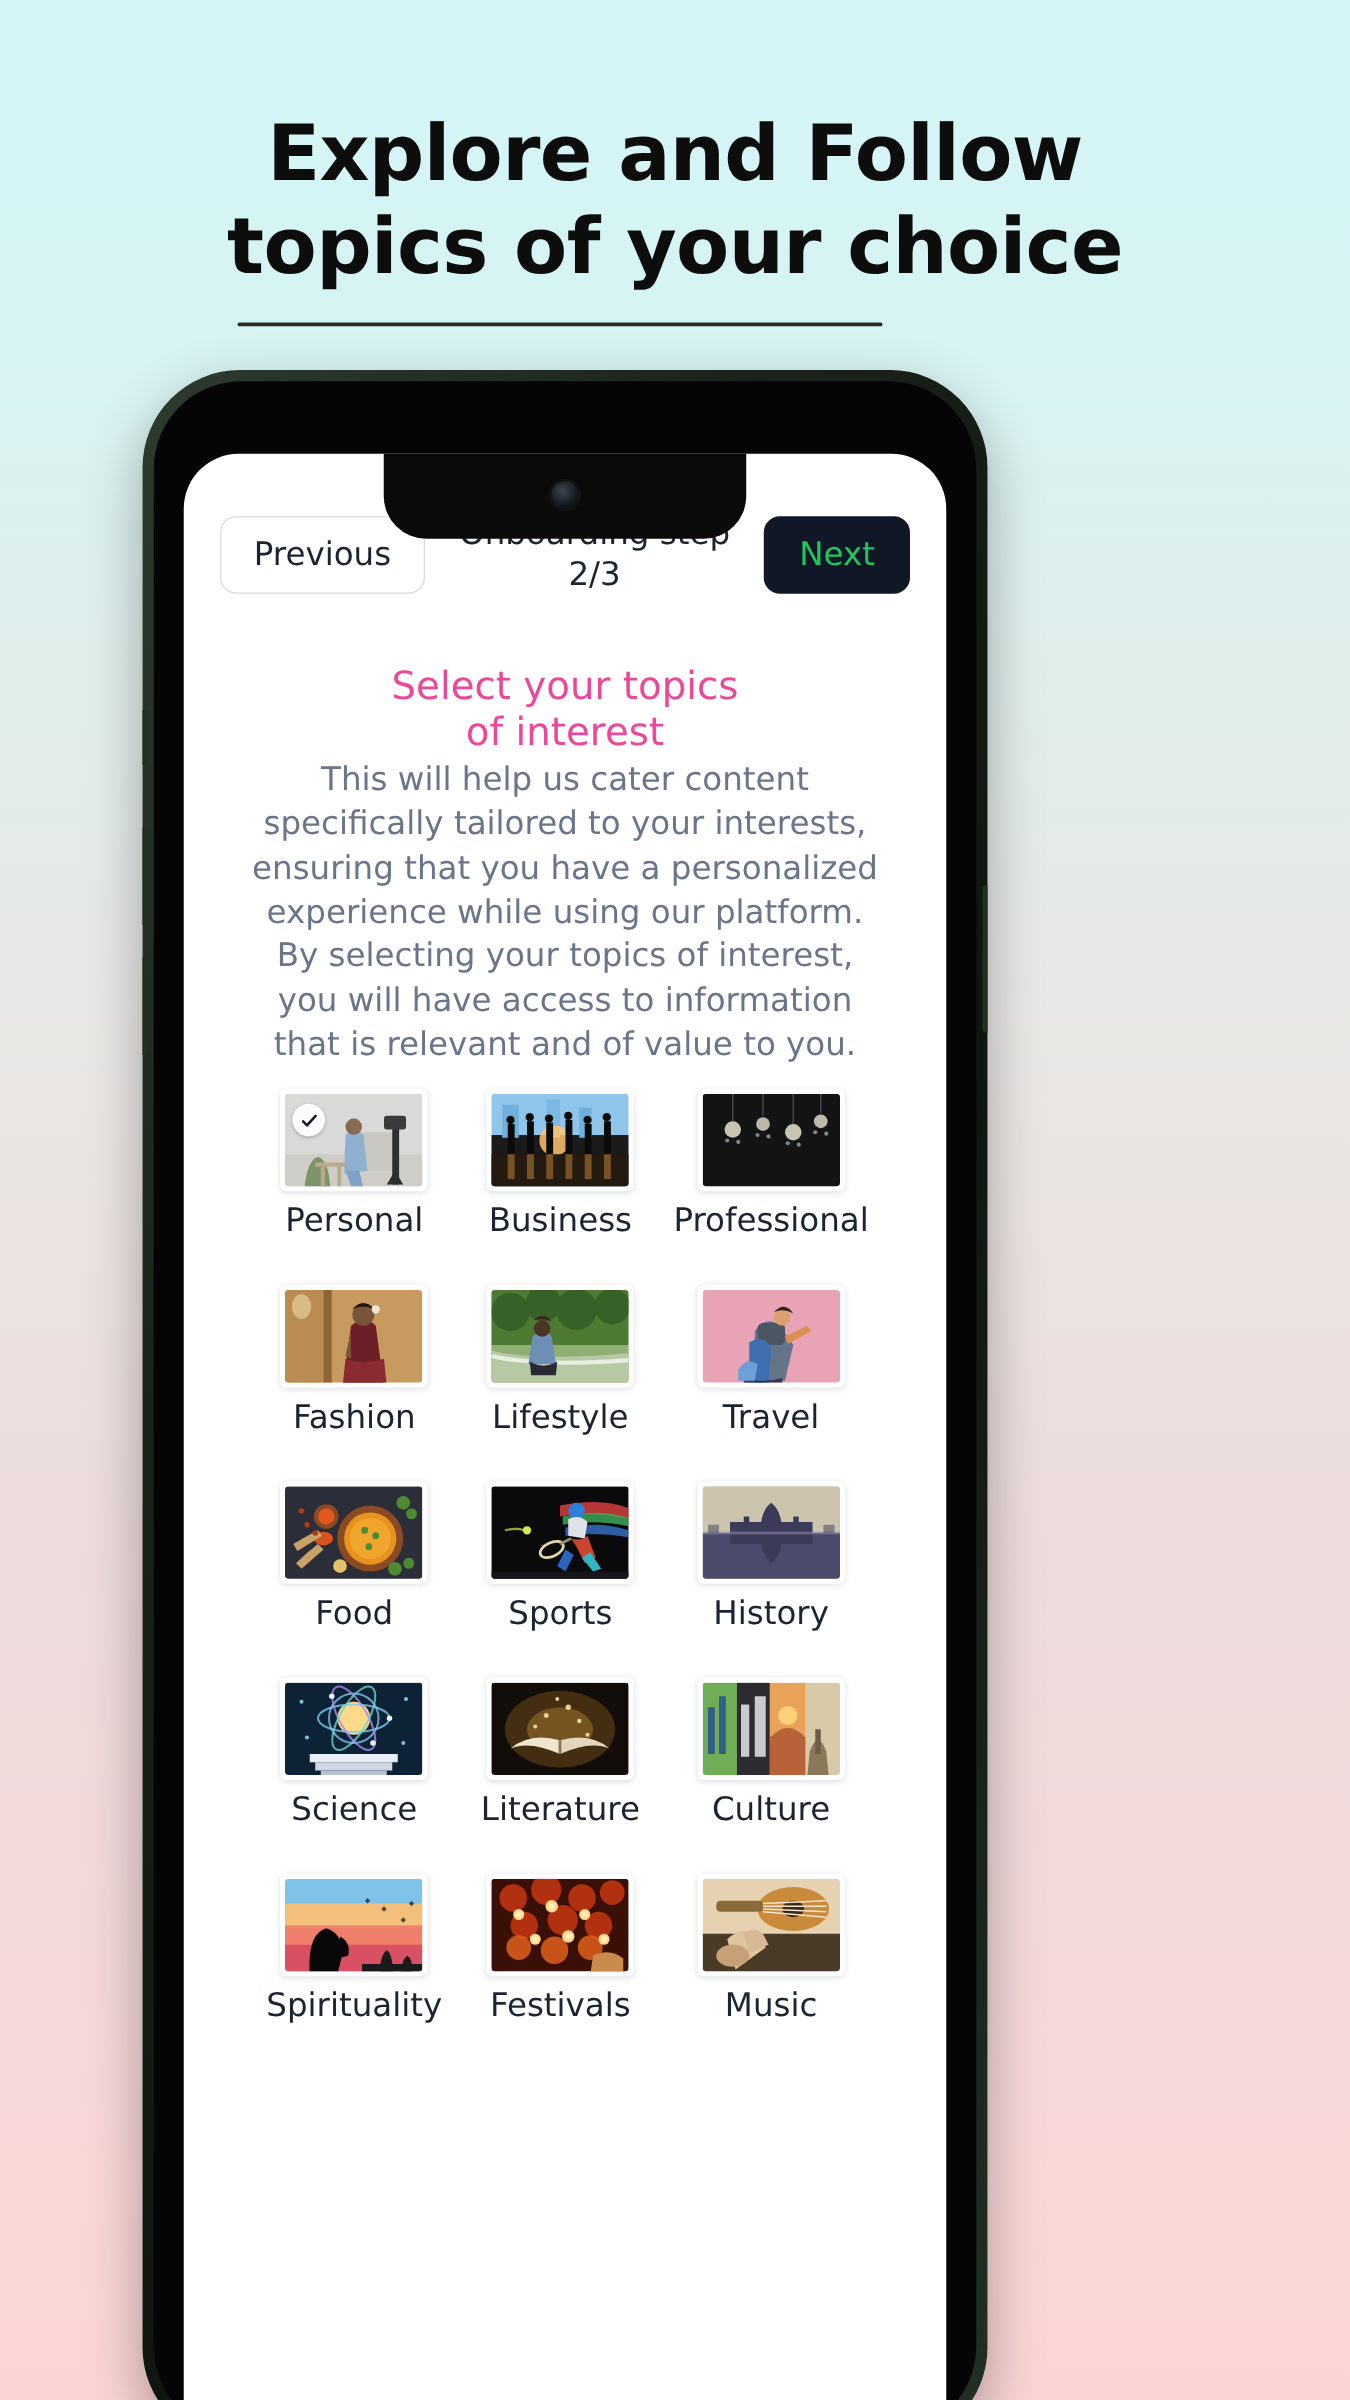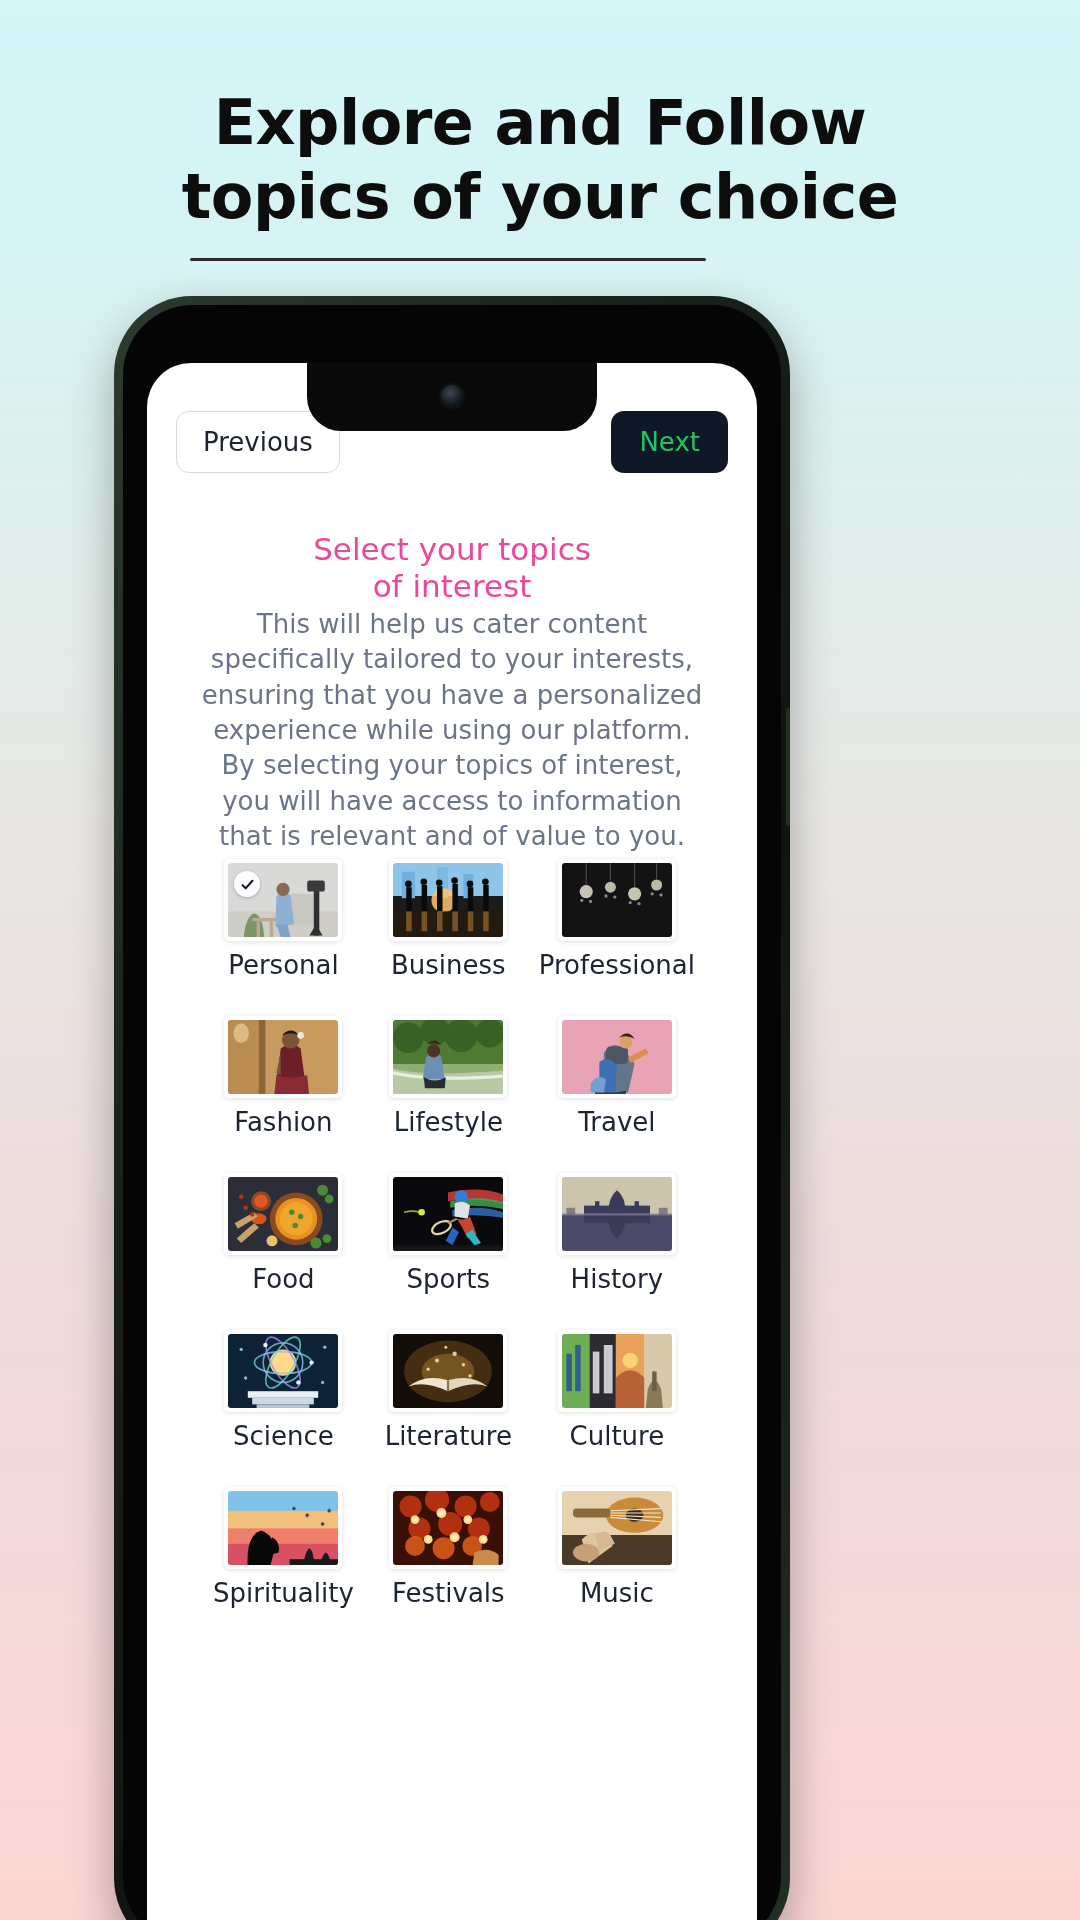--- a/index.html
+++ b/index.html
@@ -108,21 +108,21 @@
   .sec-title span { display:block; }
   .sec-desc {
     position:absolute; top:244px; left:0; width:610px;
     text-align:center; font-size:26px; color:#6b7589;
     line-height:1.36; padding:0 0;
   }
   .sec-desc span { display:block; }
 
   
   .grid {
-    position:absolute; top:496px; left:0; width:610px;
+    position:absolute; top:508px; left:0; width:610px;
     display:grid; grid-template-columns:repeat(3,1fr);
     row-gap:36px; column-gap:16px;
     padding:0 62px;
   }
   .tile { display:flex; flex-direction:column; align-items:center; }
   .thumb-wrap {
     position:relative;
     width:118px; height:82px;
     background:#ffffff; border-radius:5px;
     padding:4px;
@@ -159,20 +159,24 @@
   <div class="btn-side btn-power"></div>
 
   <div class="phone-inner">
     <div class="screen">
 
       <div class="notch"></div>
       <div class="camera"></div>
 
       <div class="app-header">
         <div class="btn-prev">Previous</div>
+        <div class="step-label">
+          <div>Onboarding step</div>
+          <div>2/3</div>
+        </div>
         <div class="btn-next">Next</div>
       </div>
 
       <div class="sec-title">
         <span>Select your topics</span>
         <span>of interest</span>
       </div>
 
       <div class="sec-desc">
         <span>This will help us cater content</span>

